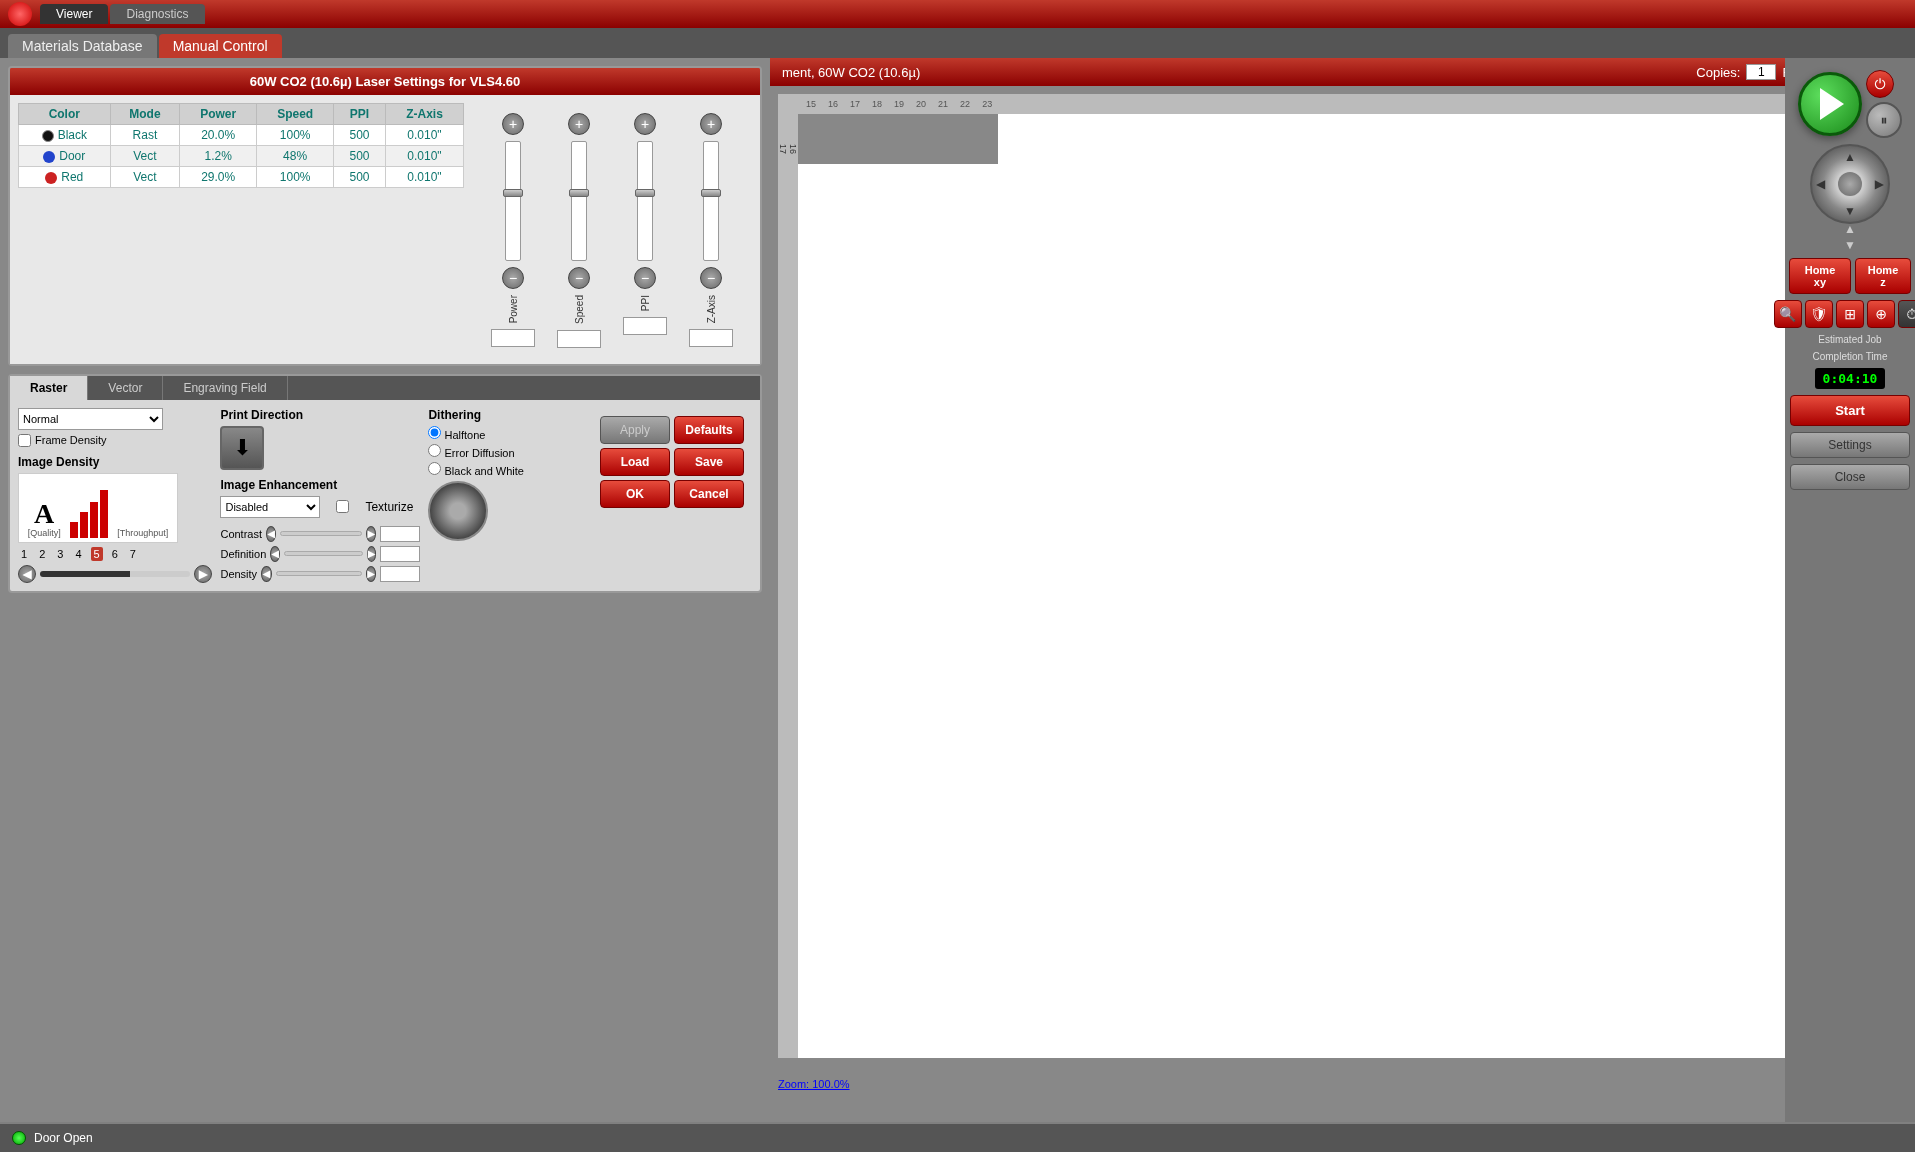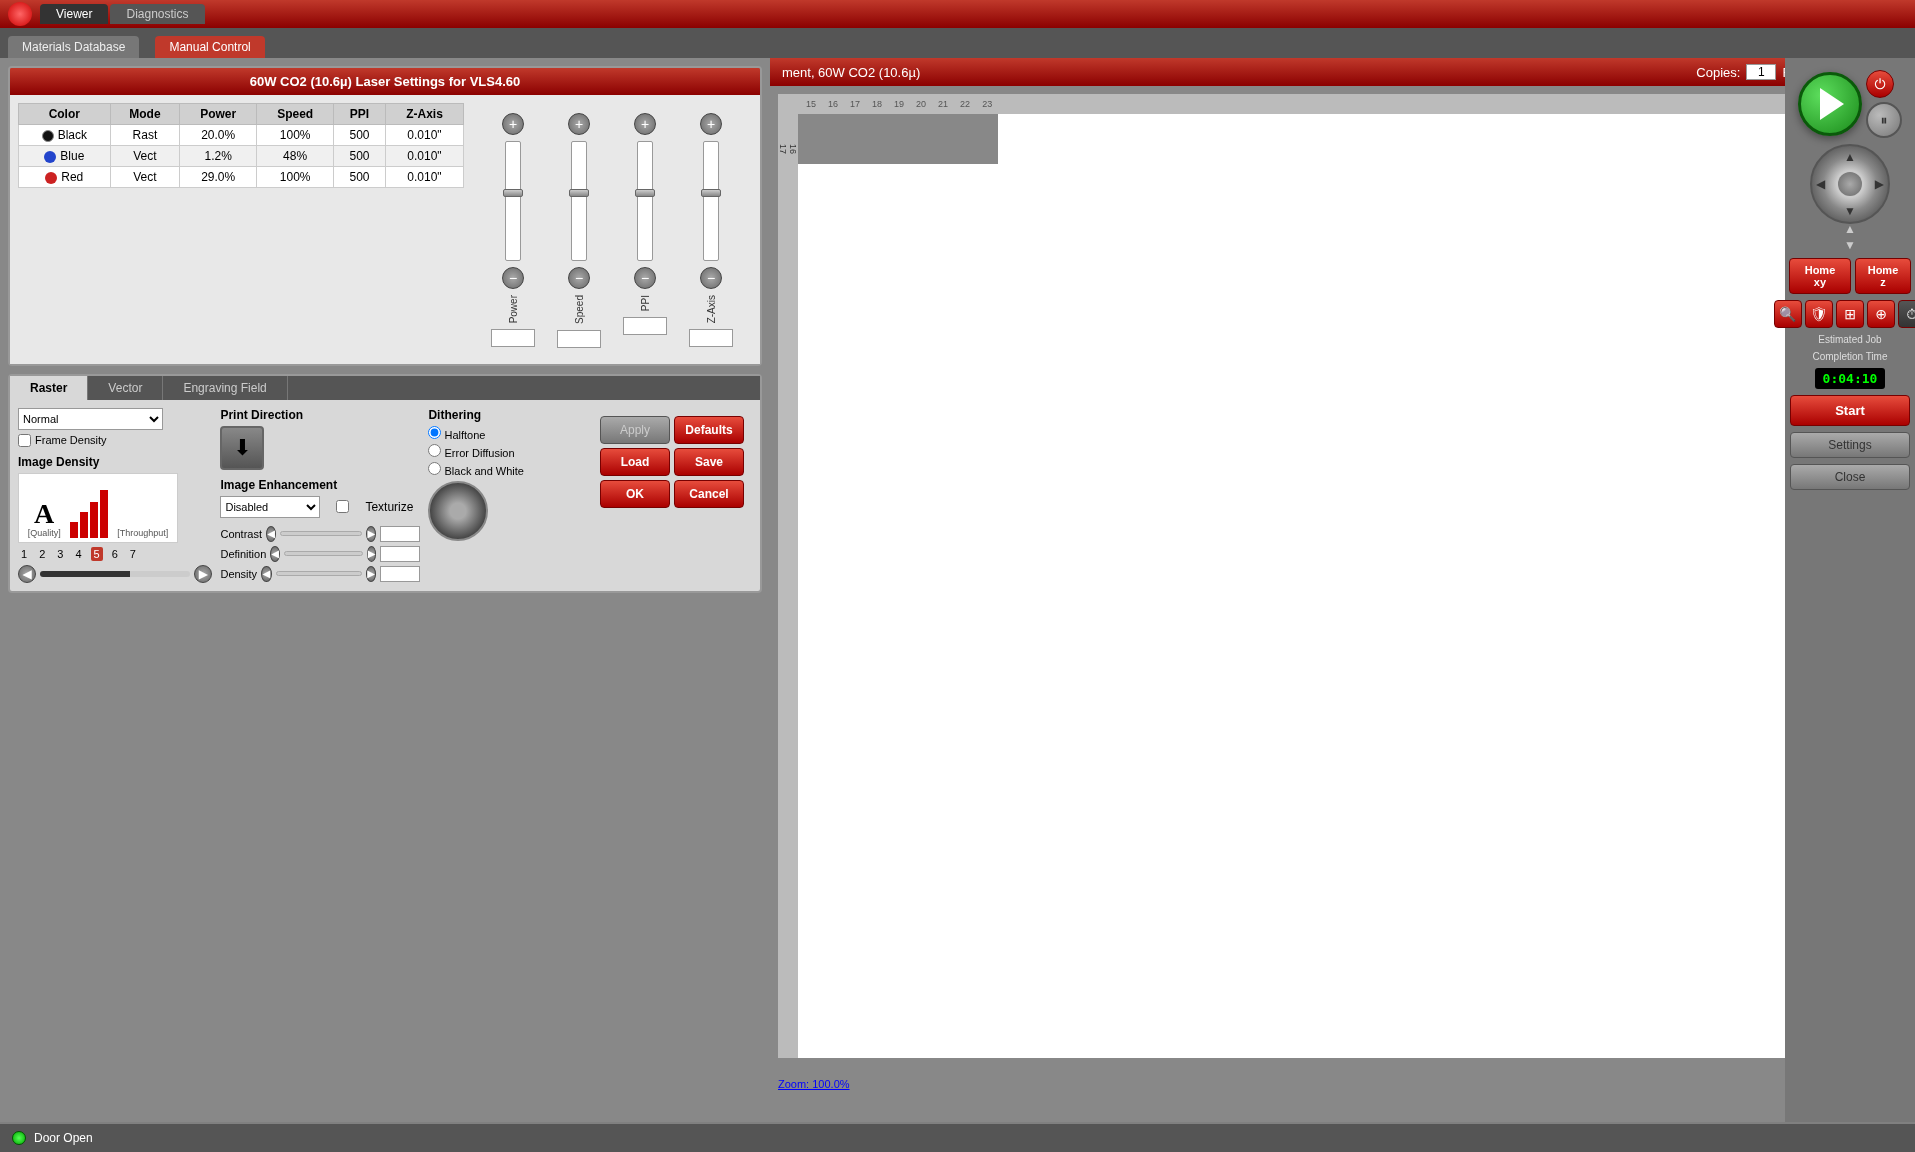--- a/index.html
+++ b/index.html
@@ -36,24 +36,24 @@
     
     .nav-tabs {
       display: flex;
       background: #555;
       height: 30px;
       align-items: flex-end;
       padding: 0 8px;
     }
     .nav-tab {
       padding: 4px 14px;
-      font-size: 12px;
+      font-size: 14px;
       cursor: pointer;
       border-radius: 4px 4px 0 0;
-      margin-right: 16px;
+      margin-right: 2px;
       background: #777;
       color: #eee;
     }
     .nav-tab.active {
       background: #c0392b;
       color: #fff;
     }
 
     
     .main-layout {
@@ -90,21 +90,21 @@
       background: #e8e8e8;
       color: #000;
       padding: 8px;
     }
 
     
     .color-table {
       width: 100%;
       border-collapse: collapse;
       font-size: 12px;
-      color: #000000;
+      color: #0f766e;
       margin-bottom: 4px;
     }
     .color-table th {
       background: #d0d0d0;
       border: 1px solid #bbb;
       padding: 3px 6px;
       text-align: center;
       font-weight: bold;
     }
     .color-table td {
@@ -724,21 +724,21 @@
               <tbody>
                 <tr>
                   <td><span class="color-dot" style="background:#111;border:1px solid #888;"></span><span>Black</span></td>
                   <td>Rast</td>
                   <td>20.0%</td>
                   <td>100%</td>
                   <td>500</td>
                   <td>0.010"</td>
                 </tr>
                 <tr>
-                  <td><span class="color-dot" style="background:#2244cc;"></span><span>Blue</span></td>
+                  <td><span class="color-dot" style="background:#2244cc;"></span><span>Door</span></td>
                   <td>Vect</td>
                   <td>1.2%</td>
                   <td>48%</td>
                   <td>500</td>
                   <td>0.010"</td>
                 </tr>
                 <tr>
                   <td><span class="color-dot" style="background:#cc2222;"></span><span>Red</span></td>
                   <td>Vect</td>
                   <td>29.0%</td>

